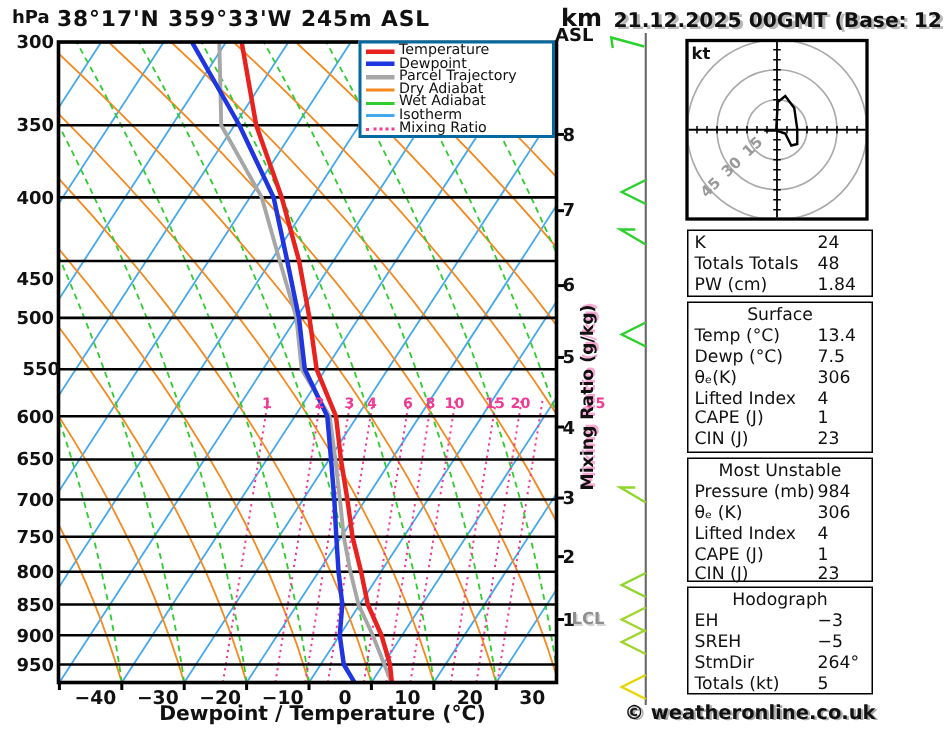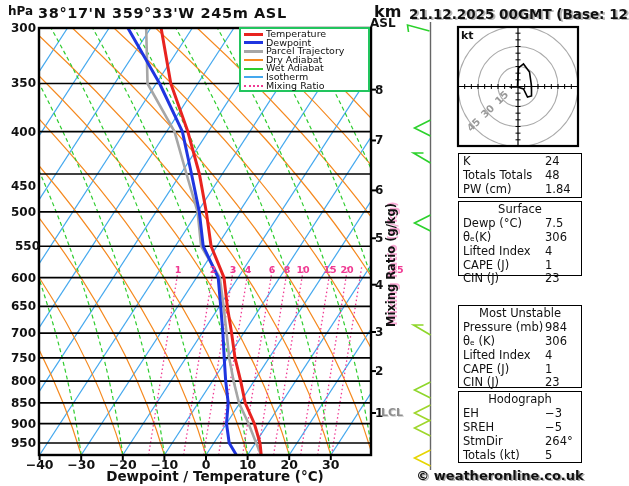--- a/index.html
+++ b/index.html
@@ -7,28 +7,28 @@
        font-family:"DejaVu Sans",sans-serif;color:#111;}
   .abs{position:absolute;}
   #chart-title{left:38px;top:5px;font-size:14.5px;font-weight:bold;letter-spacing:.6px;white-space:nowrap;}
   #hpa-unit{left:8px;top:4px;font-size:12px;font-weight:bold;}
   #km-unit{left:374px;top:2px;font-size:16px;font-weight:bold;}
   #asl-unit{left:370px;top:16px;font-size:12px;font-weight:bold;}
   #date-title{left:409px;top:6px;font-size:13.5px;font-weight:bold;white-space:nowrap;
               text-shadow:2px 1px 0 #b8b8b8;}
   #kt-unit{left:461px;top:29px;font-size:11px;font-weight:bold;}
   .p-lab{width:30px;text-align:right;font-size:12px;font-weight:bold;}
-  .x-lab{width:40px;text-align:center;font-size:12.5px;font-weight:bold;}
+  .x-lab{width:40px;text-align:center;font-size:12.5px;font-weight:bold;margin-left:24px;}
   .km-lab{font-size:12px;font-weight:bold;}
   .mix-lab{width:18px;text-align:center;font-size:9.5px;font-weight:bold;color:#f03a93;}
   #lcl-label{color:#8f8f8f;font-size:11px;font-weight:bold;text-shadow:1px 1px 0 #d4d4d4;}
   #x-axis-label{left:60px;top:468px;width:310px;text-align:center;font-size:13.5px;font-weight:bold;}
   #mix-axis-label{left:329px;top:258px;width:124px;text-align:center;font-size:11.5px;font-weight:bold;
                   transform:rotate(-90deg);color:#111;text-shadow:1.5px 1.5px 0 #f9a8d4;white-space:nowrap;}
-  #legend{left:239px;top:27px;width:131px;height:65px;border:2px solid #22c55e;background:#fff;
+  #legend{left:239px;top:27px;width:131px;height:65px;border:2px solid #0369a1;background:#fff;
           padding:1px 0 0 2px;box-sizing:border-box;}
   .lg-row{display:flex;align-items:center;height:8.6px;}
   .lg-line{display:inline-block;width:19px;margin:0 3px 0 1px;flex:0 0 auto;}
   .lg-text{font-size:9.5px;line-height:8.6px;white-space:nowrap;}
   .tbox{left:458px;width:124px;border:1.5px solid #000;background:#fff;box-sizing:border-box;
         padding-top:1px;}
   .t-head{text-align:center;font-size:11.5px;height:13.9px;line-height:13.5px;}
   .t-row{position:relative;height:13.9px;padding-left:4px;font-size:11.5px;line-height:13.5px;white-space:nowrap;}
   .t-val{position:absolute;left:86px;top:0;}
   #copyright{left:415px;top:468px;width:170px;text-align:center;font-size:13px;font-weight:bold;
@@ -300,23 +300,24 @@
   <div id="x-axis-label" class="abs">Dewpoint / Temperature (°C)</div>
   <div id="mix-axis-label" class="abs">Mixing Ratio (g/kg)</div>
 
   <div class="tbox abs" style="top:153px;height:45px;">
     <div>
         <div class="t-row"><span>K</span><span class="t-val">24</span></div>
         <div class="t-row"><span>Totals Totals</span><span class="t-val">48</span></div>
         <div class="t-row"><span>PW (cm)</span><span class="t-val">1.84</span></div>
       </div>
   </div>
-  <div class="tbox abs" style="top:201px;height:75px;">
+  <div class="tbox abs" style="top:201px;height:101px;">
     <div class="t-head">Surface</div>
     <div>
+        <div class="t-row"><span>Temp (°C)</span><span class="t-val">13.4</span></div>
         <div class="t-row"><span>Dewp (°C)</span><span class="t-val">7.5</span></div>
         <div class="t-row"><span>θₑ(K)</span><span class="t-val">306</span></div>
         <div class="t-row"><span>Lifted Index</span><span class="t-val">4</span></div>
         <div class="t-row"><span>CAPE (J)</span><span class="t-val">1</span></div>
         <div class="t-row"><span>CIN (J)</span><span class="t-val">23</span></div>
       </div>
   </div>
   <div class="tbox abs" style="top:305px;height:83px;">
     <div class="t-head">Most Unstable</div>
     <div>

